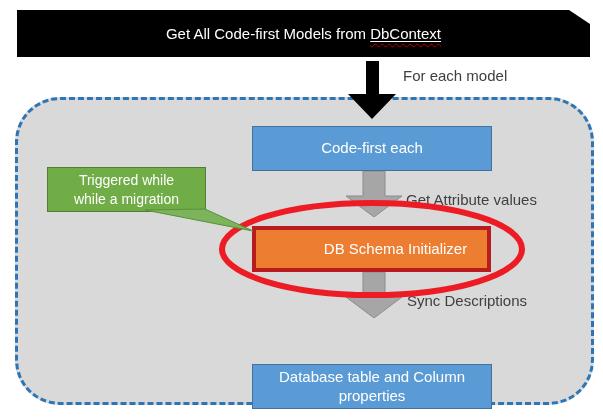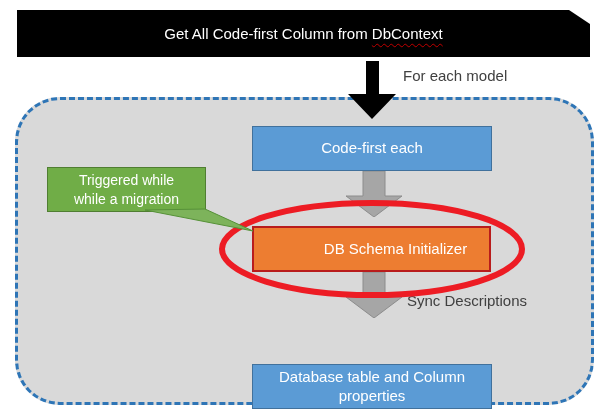--- a/index.html
+++ b/index.html
@@ -8,37 +8,37 @@
     font-family:"Liberation Sans",sans-serif;overflow:hidden;
   }
   
   .banner{
     position:absolute;left:17px;top:10px;width:573px;height:47px;
     background:#000;color:#fff;display:flex;align-items:center;justify-content:center;
     font-size:15px;
     clip-path:polygon(0 0, calc(100% - 21px) 0, 100% 14px, 100% 100%, 0 100%);
   }
   .banner .uline{
-    text-decoration-color:#ffffff;text-underline-offset:2px;
+    text-decoration:underline;text-decoration-color:#ffffff;text-underline-offset:2px;
   }
   .banner .wavy{
     text-decoration:underline wavy #c00000;text-decoration-thickness:1px;text-underline-offset:4px;
   }
   
   .loop{
     position:absolute;left:15px;top:97px;width:573px;height:302px;
     background:#d9d9d9;border:3px dashed #2e75b6;border-radius:45px;
   }
   
   .node{
     position:absolute;display:flex;align-items:center;justify-content:center;
     color:#fff;font-size:15px;text-align:center;line-height:1.25;box-sizing:border-box;
   }
   .node-blue{background:#5b9bd5;border:1px solid #41719c;}
-  .node-orange{background:#ed7d31;border:2px solid #b91c1c;padding-left:48px;}
+  .node-orange{background:#ed7d31;border:4px solid #b91c1c;padding-left:48px;}
   #node1{left:252px;top:126px;width:240px;height:45px;}
   #node2{left:252px;top:226px;width:239px;height:46px;}
   #node3{left:252px;top:328px;width:240px;height:45px;padding:0 18px;margin-top:36px;}
   
   .callout{
     position:absolute;left:47px;top:167px;width:159px;height:45px;
     background:#70ad47;border:1px solid #507e32;color:#fff;font-size:14px;
     display:flex;flex-direction:column;align-items:center;justify-content:center;
     line-height:1.35;box-sizing:border-box;z-index:6;
   }
@@ -54,37 +54,38 @@
   #gray-arrow-2{left:346px;top:272px;z-index:1;}
   #red-ellipse{left:216px;top:199px;z-index:5;}
   #callout-tail{left:140px;top:200px;z-index:7;}
 </style>
 </head>
 <body>
 
 <div id="stage">
 
   <div class="banner">
-    <span><span>Get All Code-first Column from </span><span class="uline"><span class="wavy">DbContext</span></span></span>
+    <span><span>Get All Code-first Models from </span><span class="uline"><span class="wavy">DbContext</span></span></span>
   </div>
 
   <svg id="black-arrow" class="shape" width="48" height="59" viewBox="0 0 48 59">
     <polygon points="18,0 31,0 31,33 48,33 24,58 0,33 18,33" fill="#000000"></polygon>
   </svg>
   <div class="flow-label" id="lbl-foreach">For each model</div>
 
   <div class="loop"></div>
 
   <div class="node node-blue" id="node1">
     <span>Code-first each</span>
   </div>
 
   <svg id="gray-arrow-1" class="shape" width="56" height="46" viewBox="0 0 56 46">
     <polygon points="17,0 39,0 39,25 56,25 28,46 0,25 17,25" fill="#a6a6a6" stroke="#8c8c8c" stroke-width="1"></polygon>
   </svg>
+  <div class="flow-label" id="lbl-attr">Get Attribute values</div>
 
   <div class="node node-orange" id="node2">
     <span>DB Schema Initializer</span>
   </div>
 
   <svg id="gray-arrow-2" class="shape" width="56" height="46" viewBox="0 0 56 46">
     <polygon points="17,0 39,0 39,25 56,25 28,46 0,25 17,25" fill="#a6a6a6" stroke="#8c8c8c" stroke-width="1"></polygon>
   </svg>
   <div class="flow-label" id="lbl-sync">Sync Descriptions</div>
 

